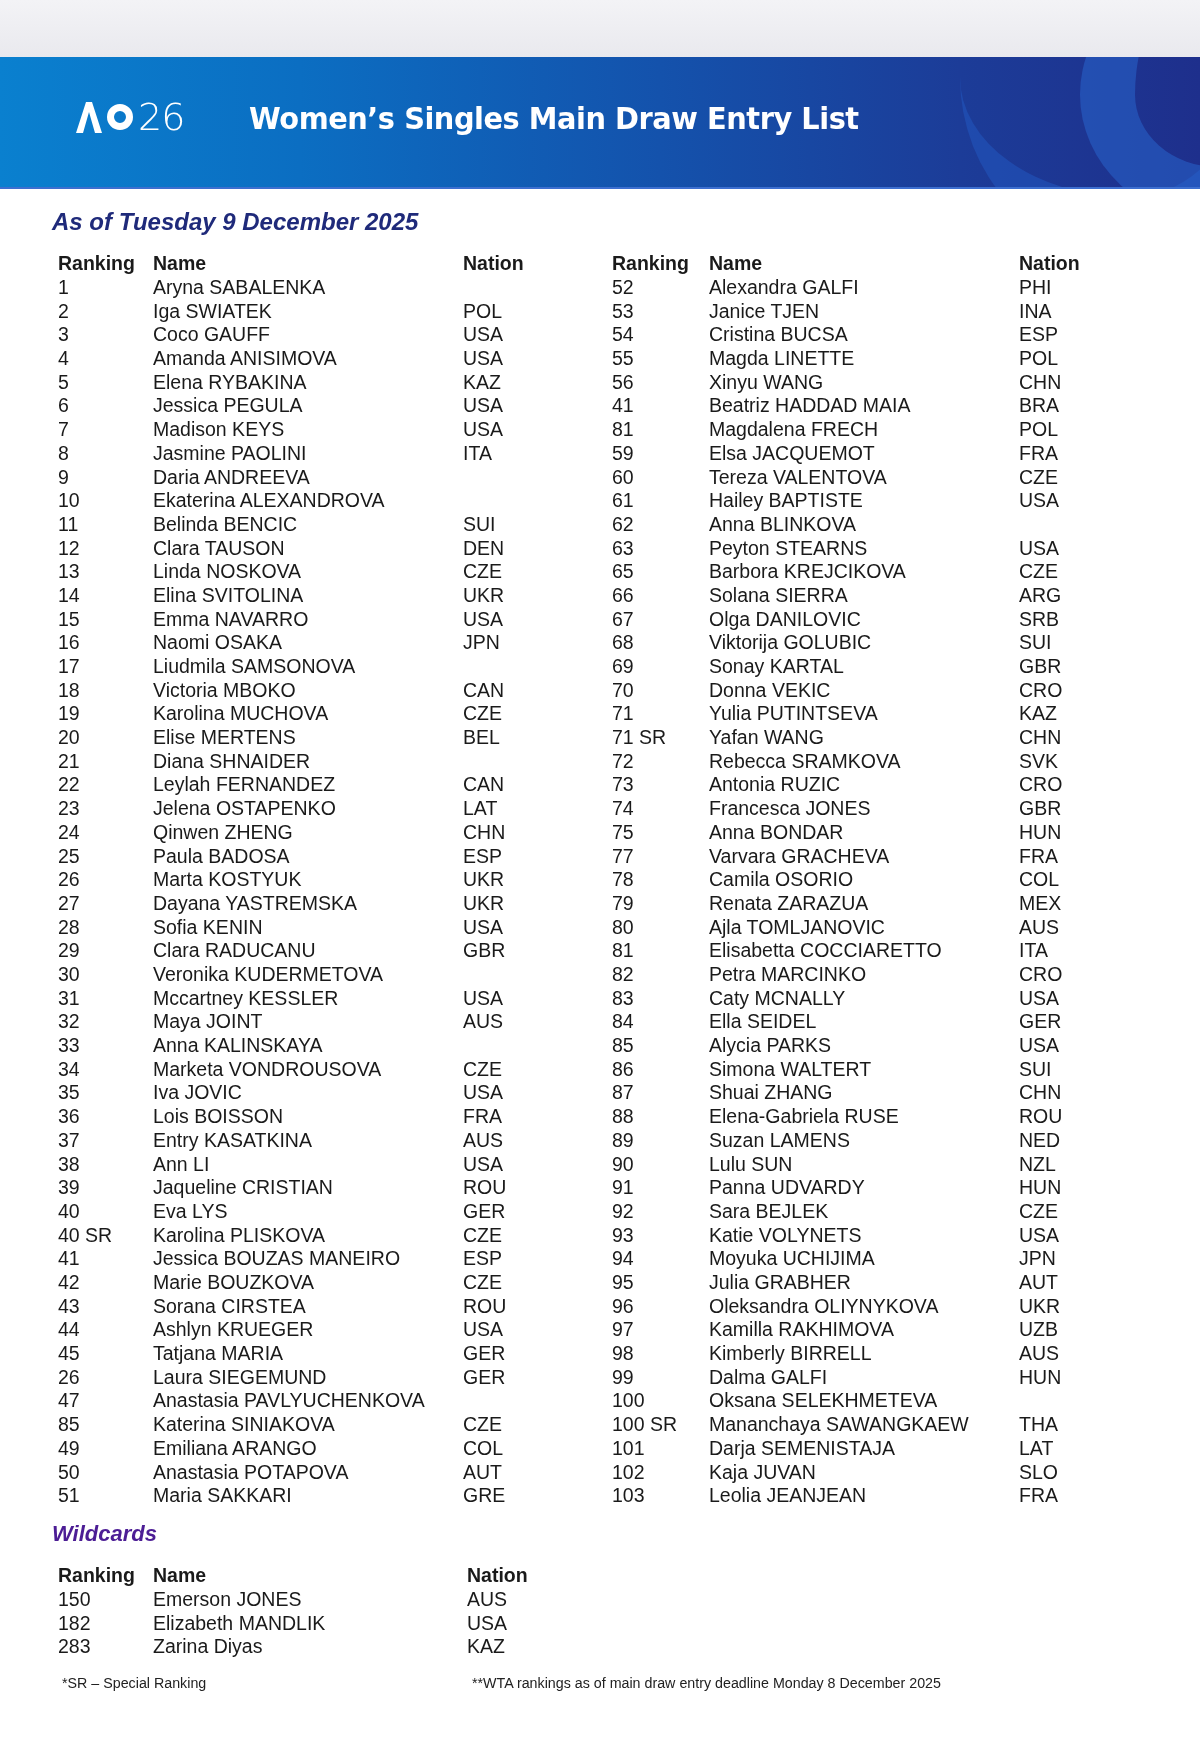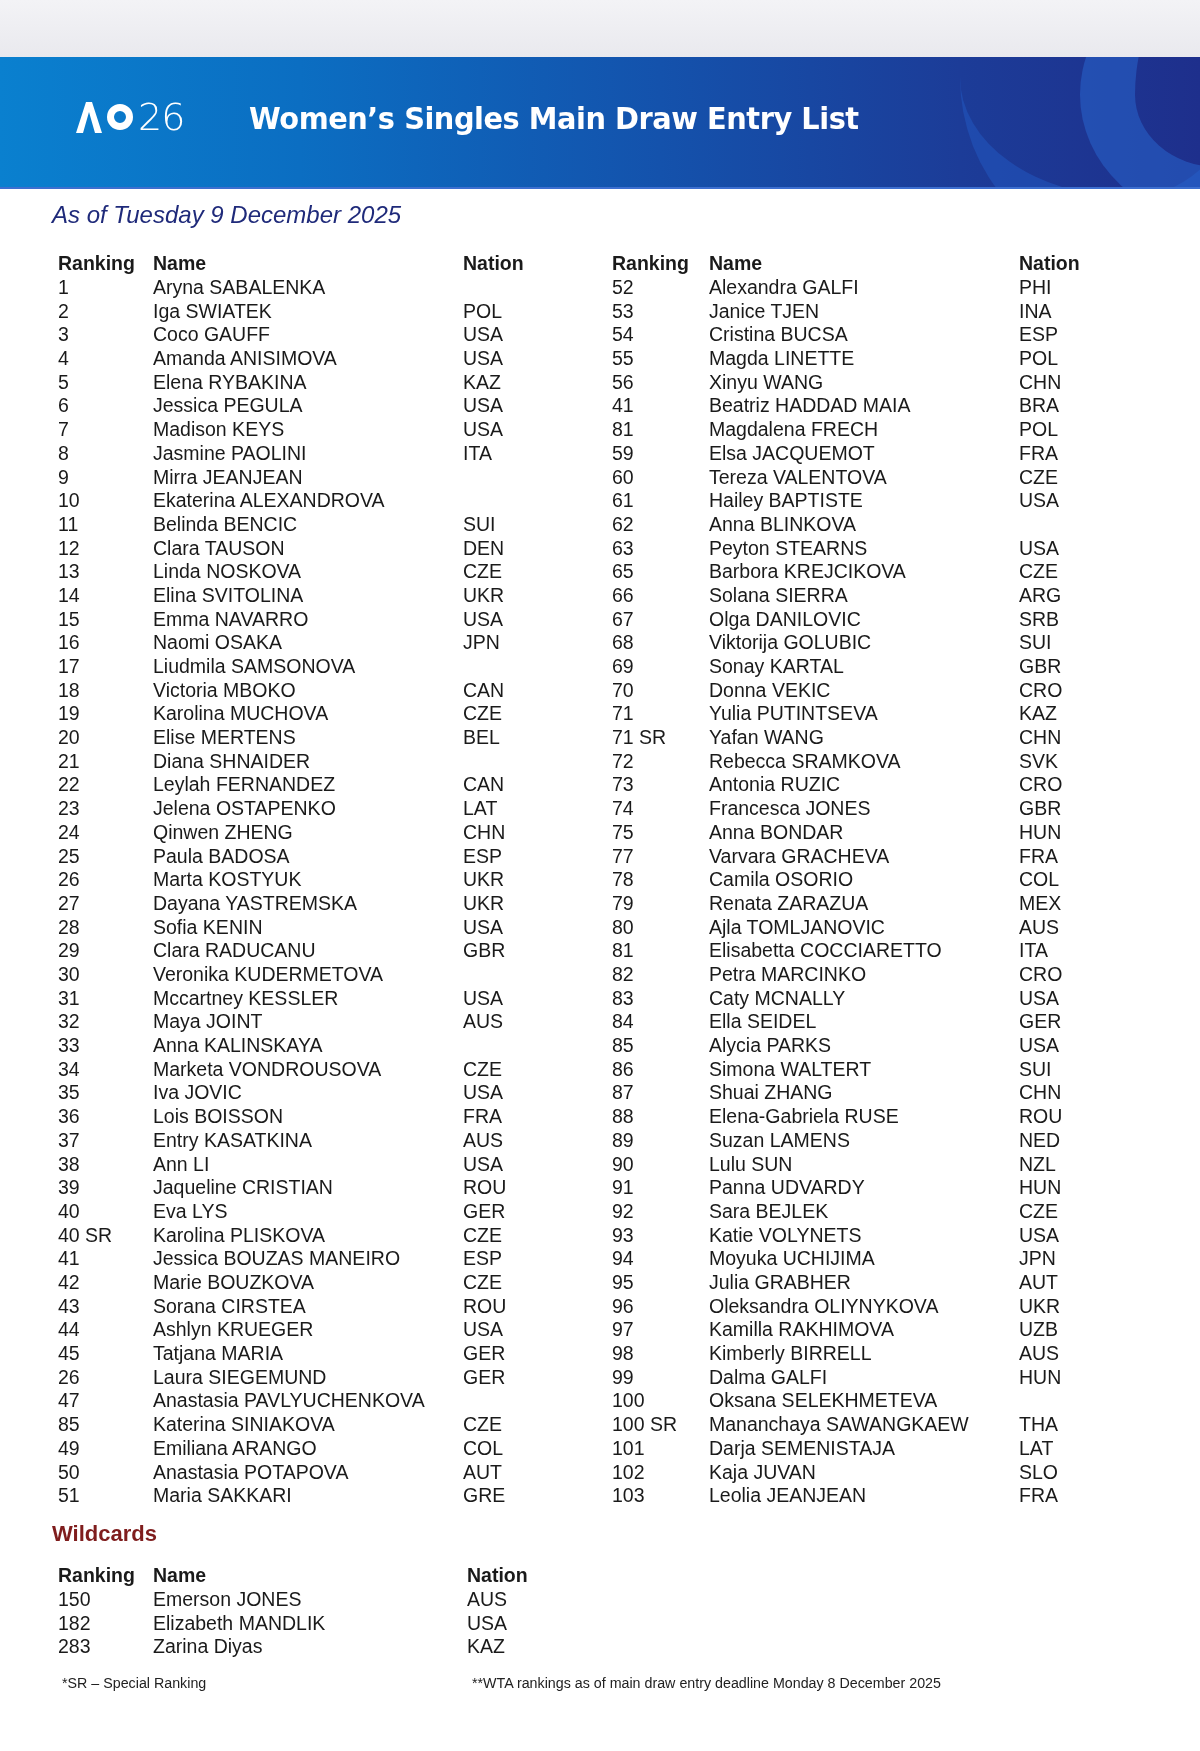--- a/index.html
+++ b/index.html
@@ -34,27 +34,27 @@
   .logo .lam { width:30px; height:34px; }
   .logo .o { width:26px; height:26px; border:7px solid #fff; border-radius:50%; box-sizing:border-box; margin:0 3px 0 1px; }
   .logo .num { font-family:"DejaVu Sans", sans-serif; font-weight:300; font-size:38px; letter-spacing:-1px; line-height:44px; }
   .banner-title {
     position:absolute; left:249px; top:96px; height:44px; line-height:44px;
     font-family:"DejaVu Sans", sans-serif; font-weight:bold;
     font-size:31px; color:#ffffff; letter-spacing:-0.5px; white-space:nowrap;
     transform:scaleX(0.93); transform-origin:left center;
   }
   .subtitle {
-    position:absolute; left:52px; top:201px;
-    font-weight:normal; font-style:italic; font-size:24px;
+    position:absolute; left:52px; top:208px;
+    font-weight:bold; font-style:italic; font-size:24px;
     color:#1f2a7a; white-space:nowrap;
   }
   .section-title {
     position:absolute; left:52px;
-    font-weight:bold; font-size:22px; color:#7f1d1d;
+    font-weight:bold; font-style:italic; font-size:22px; color:#4c1d95;
   }
   .table { position:absolute; }
   .row { position:absolute; left:0; height:24px; line-height:24px; font-size:19.5px; white-space:nowrap; }
   .row .rank, .row .name, .row .nation { position:absolute; top:0; }
   .row.head { font-weight:bold; }
   .left-col .rank { left:0; }
   .left-col .name { left:95px; }
   .left-col .nation { left:405px; }
   .right-col .rank { left:0; }
   .right-col .name { left:97px; }
@@ -130,21 +130,21 @@
       <span class="name">Madison KEYS</span>
       <span class="nation">USA</span>
     </div>
     <div class="row" style="top: 189.83px;">
       <span class="rank">8</span>
       <span class="name">Jasmine PAOLINI</span>
       <span class="nation">ITA</span>
     </div>
     <div class="row" style="top: 213.52px;">
       <span class="rank">9</span>
-      <span class="name">Mirra JEANJEAN</span>
+      <span class="name">Daria ANDREEVA</span>
       <span class="nation"></span>
     </div>
     <div class="row" style="top: 237.21px;">
       <span class="rank">10</span>
       <span class="name">Ekaterina ALEXANDROVA</span>
       <span class="nation"></span>
     </div>
     <div class="row" style="top: 260.9px;">
       <span class="rank">11</span>
       <span class="name">Belinda BENCIC</span>

